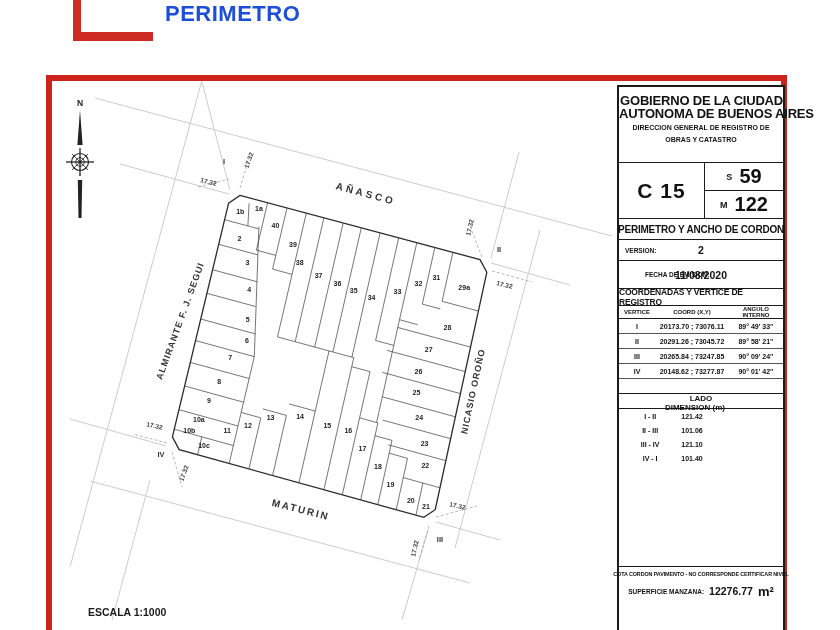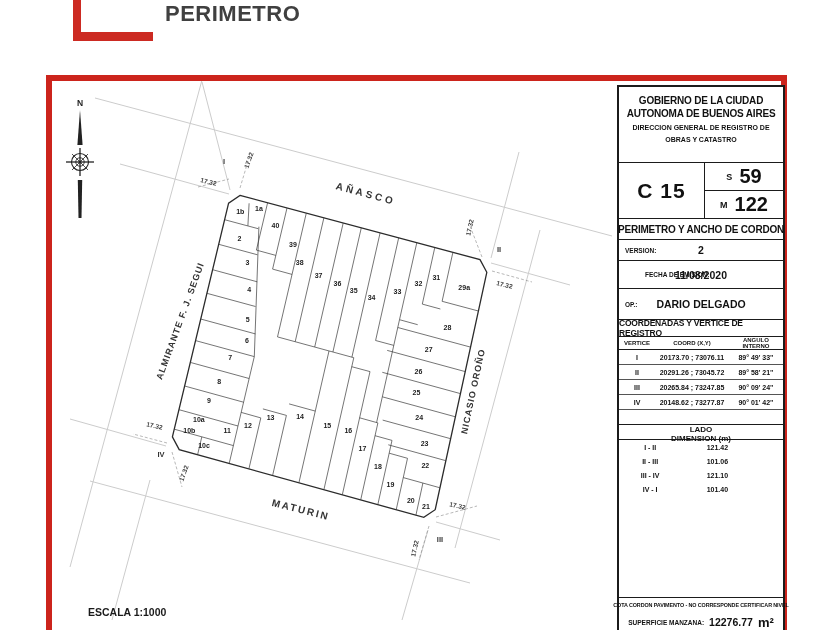--- a/index.html
+++ b/index.html
@@ -7,38 +7,38 @@
     width:840px;height:630px;position:relative;overflow:hidden;
     background:#ffffff;
     font-family:"Liberation Sans","DejaVu Sans",sans-serif;
     -webkit-font-smoothing:antialiased;
   }
   
   .logo-v{position:absolute;left:73px;top:0;width:8px;height:41px;background:#cc2a22;}
   .logo-h{position:absolute;left:73px;top:32px;width:80px;height:9px;background:#cc2a22;}
   .page-title{
     position:absolute;left:165px;top:1px;
-    font-size:22px;font-weight:bold;color:#404040;letter-spacing:.5px;
+    font-size:22px;font-weight:bold;color:#1d4ed8;letter-spacing:.5px;
   }
   
   .frame{
     position:absolute;left:46px;top:75px;width:729px;height:600px;
     border:6px solid #cc241c;background:#ffffff;
   }
   
   svg.map{position:absolute;left:52px;top:81px;}
   
   .panel{
     position:absolute;left:617px;top:85px;width:168px;height:560px;
     border:2px solid #1b1b1b;background:#fff;box-sizing:border-box;
     color:#111;
   }
   .p-sec{border-bottom:1.5px solid #1b1b1b;box-sizing:border-box;}
   .p-head{height:76px;text-align:center;padding-top:7px;}
-  .p-head .l1{font-size:10px;font-weight:bold;letter-spacing:-.2px;line-height:13px;white-space:nowrap;}
+  .p-head .l1{font-size:13px;font-weight:bold;letter-spacing:-.2px;line-height:13px;white-space:nowrap;text-align:right;}
   .p-head .l3{font-size:7px;font-weight:bold;line-height:9px;margin-top:3px;white-space:nowrap;}
   .p-csm{height:56px;display:flex;}
   .p-c{width:86px;border-right:1.5px solid #1b1b1b;display:flex;align-items:center;justify-content:center;
        font-size:21px;font-weight:bold;letter-spacing:1px;box-sizing:border-box;}
   .p-sm{flex:1;display:flex;flex-direction:column;}
   .p-s,.p-m{flex:1;display:flex;align-items:center;justify-content:center;gap:7px;}
   .p-s{border-bottom:1.2px solid #1b1b1b;}
   .sm-lab{font-size:9px;font-weight:bold;}
   .sm-val{font-size:20px;font-weight:bold;}
   .p-doctitle{height:21px;display:flex;align-items:center;justify-content:center;
@@ -55,21 +55,21 @@
   .trow{display:flex;font-size:7px;font-weight:bold;align-items:center;}
   .coord .trow{height:14px;border-bottom:.8px solid #555;}
   .coord .thead{font-size:6px;border-bottom:1px solid #1b1b1b;height:12px;}
   .coord .c1{width:22%;text-align:center;}
   .coord .c2{width:45%;text-align:center;}
   .coord .c3{width:33%;text-align:center;}
   .coord{padding-bottom:14px;}
   .lado .thead{font-size:8px;height:15px;border-top:1.5px solid #1b1b1b;border-bottom:1.2px solid #1b1b1b;flex-direction:column;}
   .lado .trow{height:14px;}
   .lado .c1{width:38%;text-align:center;}
-  .lado .c2{width:44%;text-align:center;}
+  .lado .c2{width:44%;}
   .lado{height:173px;}
   .p-cota{height:14px;display:flex;align-items:center;justify-content:center;
       border-top:1.5px solid #1b1b1b;font-size:5.4px;font-weight:bold;letter-spacing:-.1px;white-space:nowrap;}
   .p-sup{height:20px;display:flex;align-items:center;justify-content:center;gap:5px;border-bottom:none;}
   .sup-lab{font-size:6.5px;font-weight:bold;}
   .sup-val{font-size:10.5px;font-weight:bold;}
   .sup-unit{font-size:13px;font-weight:bold;}
 </style>
 </head>
 <body>
@@ -278,24 +278,20 @@
   <div class="p-sec p-kv p-version">
     <span class="kv-lab">VERSION:</span>
     <span class="kv-val">2</span>
   </div>
 
   <div class="p-sec p-kv p-fecha">
     <span class="kv-lab">FECHA DE EMISION:</span>
     <span class="kv-val">11/08/2020</span>
   </div>
 
-  <div class="p-sec p-kv p-op">
-    <span class="kv-lab">OP.:</span>
-    <span class="kv-val">DARIO DELGADO</span>
-  </div>
 
   <div class="p-coordtitle">COORDENADAS Y VERTICE DE REGISTRO</div>
   <div class="tbl coord" id="coord-table">
       <div class="trow thead">
         <div class="c1">VERTICE</div>
         <div class="c2">COORD (X,Y)</div>
         <div class="c3">ANGULO INTERNO</div>
       </div>
       <div class="trow">
         <div class="c1">I</div>

